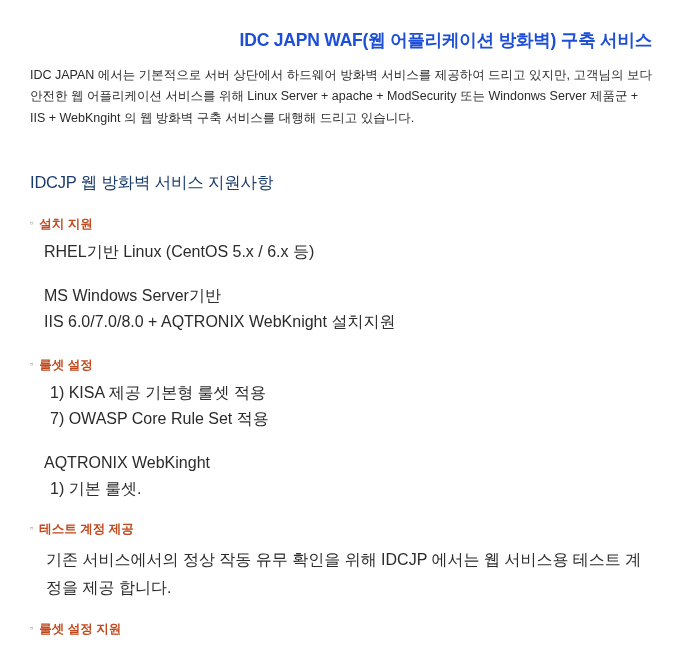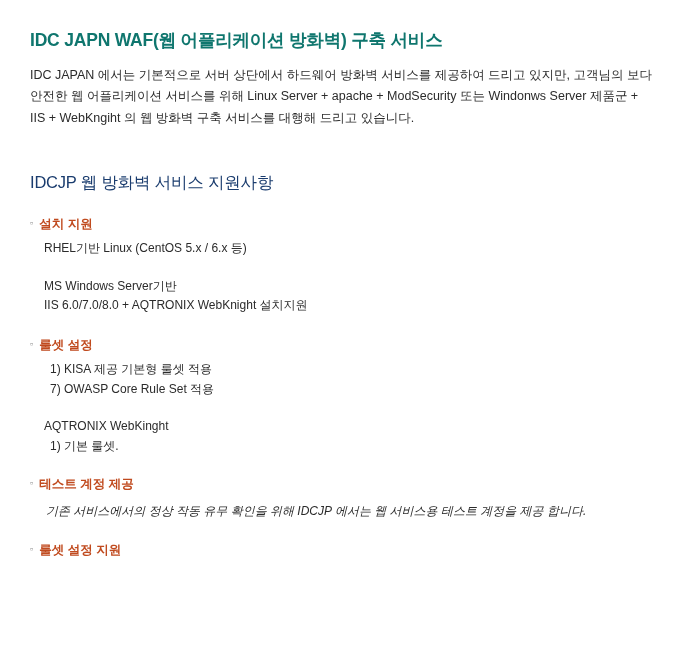--- a/index.html
+++ b/index.html
@@ -15,23 +15,24 @@
     overflow: hidden;
   }
   .page {
     padding: 18px 28px 0 30px;
     box-sizing: border-box;
     width: 680px;
   }
   .main-title {
     font-size: 17.5px;
     font-weight: bold;
-    color: #0f766e;
+    color: #1d4ed8;
     margin: 10px 0 0 0;
     letter-spacing: -0.2px;
+    text-align: right;
   }
   .intro {
     font-size: 12.5px;
     line-height: 1.75;
     color: #2b2b2b;
   }
   .section-title {
     font-size: 16.5px;
     font-weight: normal;
     color: #1a3c6e;
@@ -60,33 +61,32 @@
     position: relative;
     top: -2px;
   }
   .block {
     margin-top: 6px;
   }
   .block + .block {
     margin-top: 18px;
   }
   .line {
-    font-size: 12px;
+    font-size: 16px;
     line-height: 1.62;
     color: #2b2b2b;
     padding-left: 14px;
   }
   .line.indent {
     padding-left: 20px;
   }
   .line.para {
     padding-left: 16px;
     margin-top: 8px;
     line-height: 1.7;
-    font-style: italic;
   }
 </style>
 </head>
 <body>
 
 <div class="page">
 
   <h1 class="main-title">IDC JAPN WAF(웹 어플리케이션 방화벽) 구축 서비스</h1>
 
   <p class="intro">IDC JAPAN 에서는 기본적으로 서버 상단에서 하드웨어 방화벽 서비스를 제공하여 드리고 있지만, 고객님의 보다 안전한 웹 어플리케이션 서비스를 위해 Linux Server + apache + ModSecurity 또는 Windonws Server 제품군 + IIS + WebKngiht 의 웹 방화벽 구축 서비스를 대행해 드리고 있습니다.</p>

